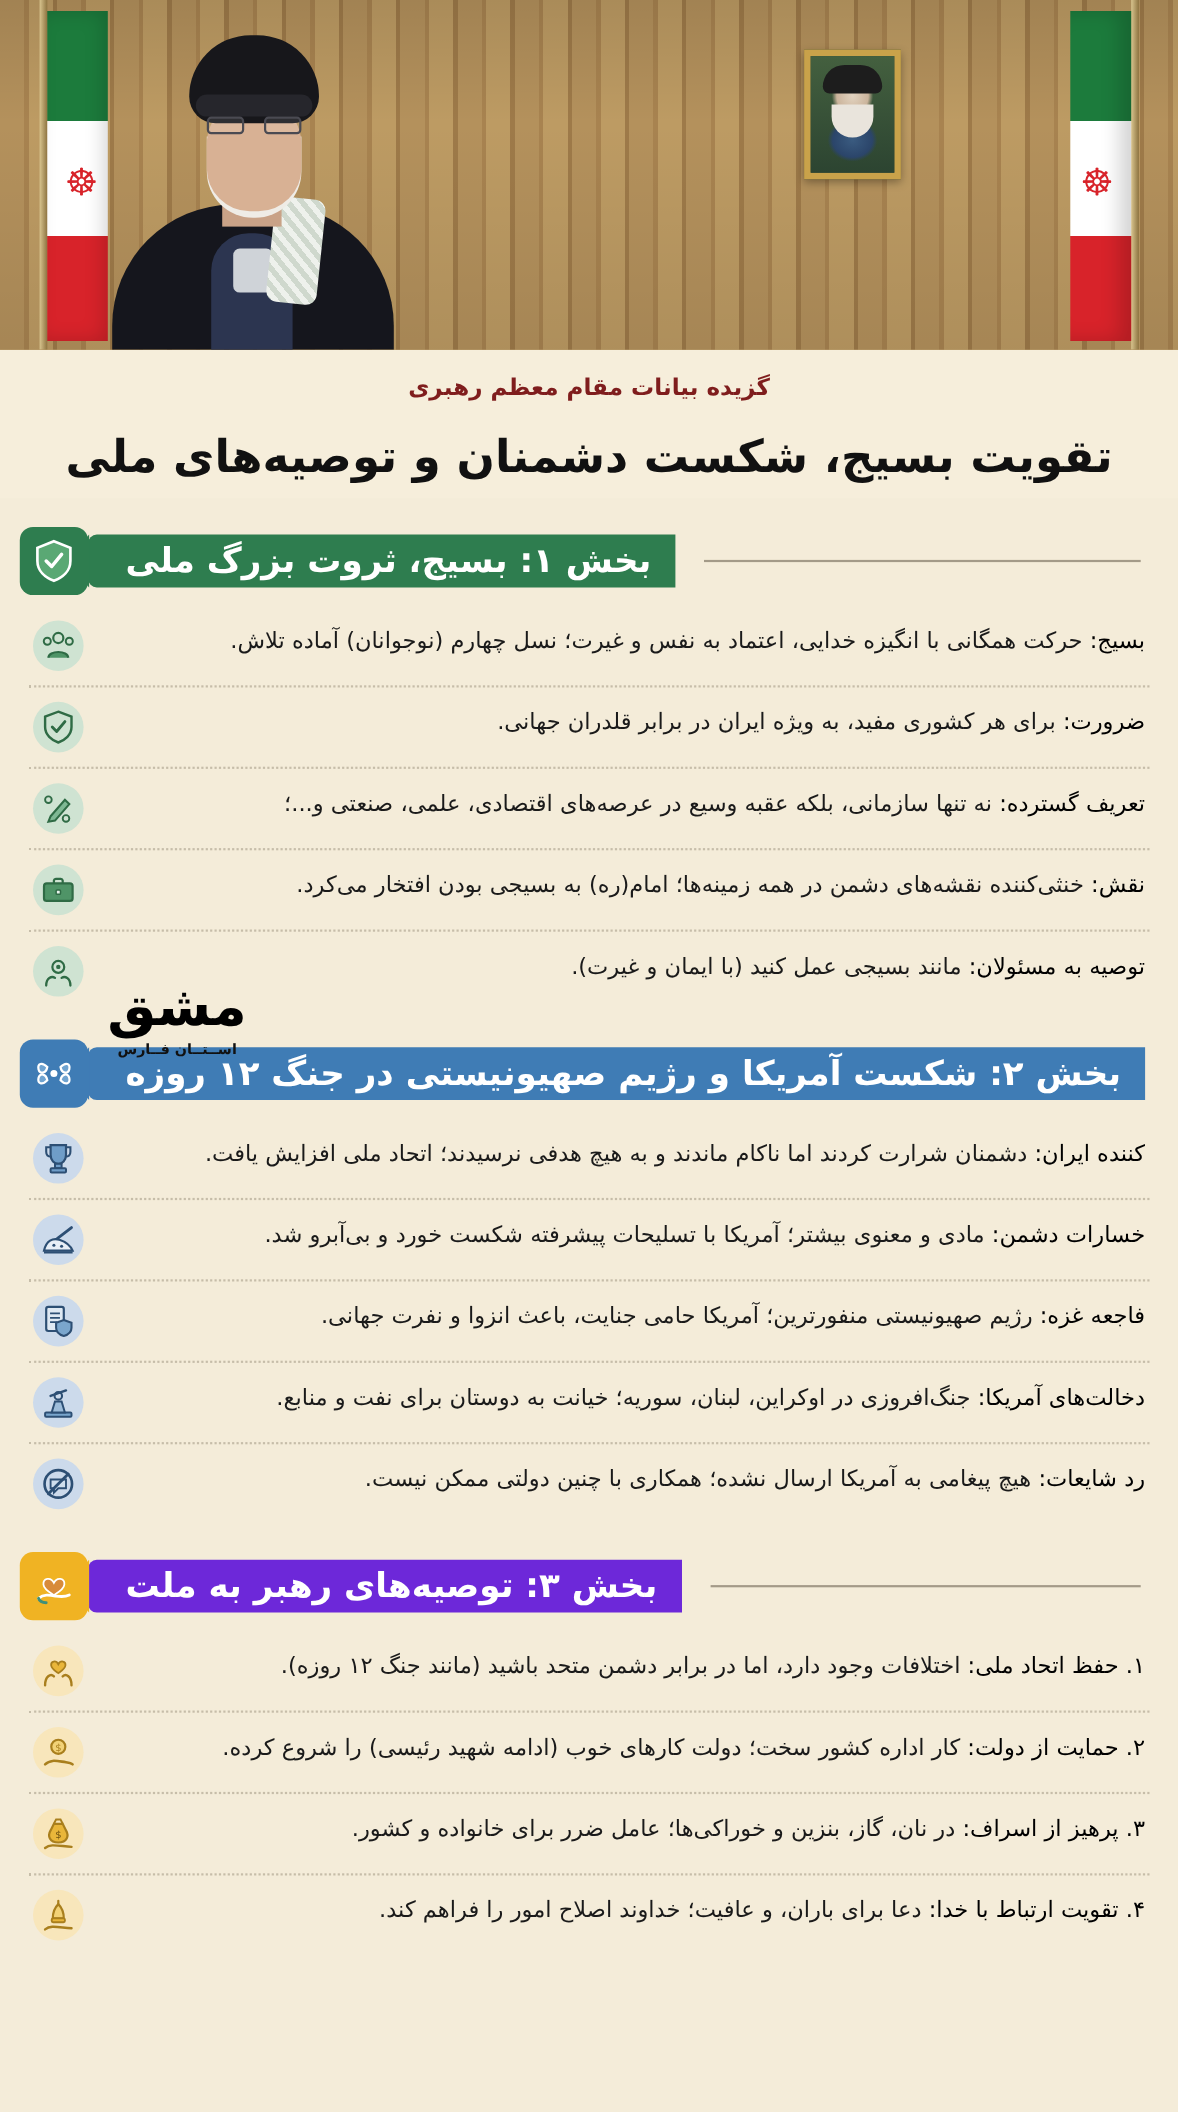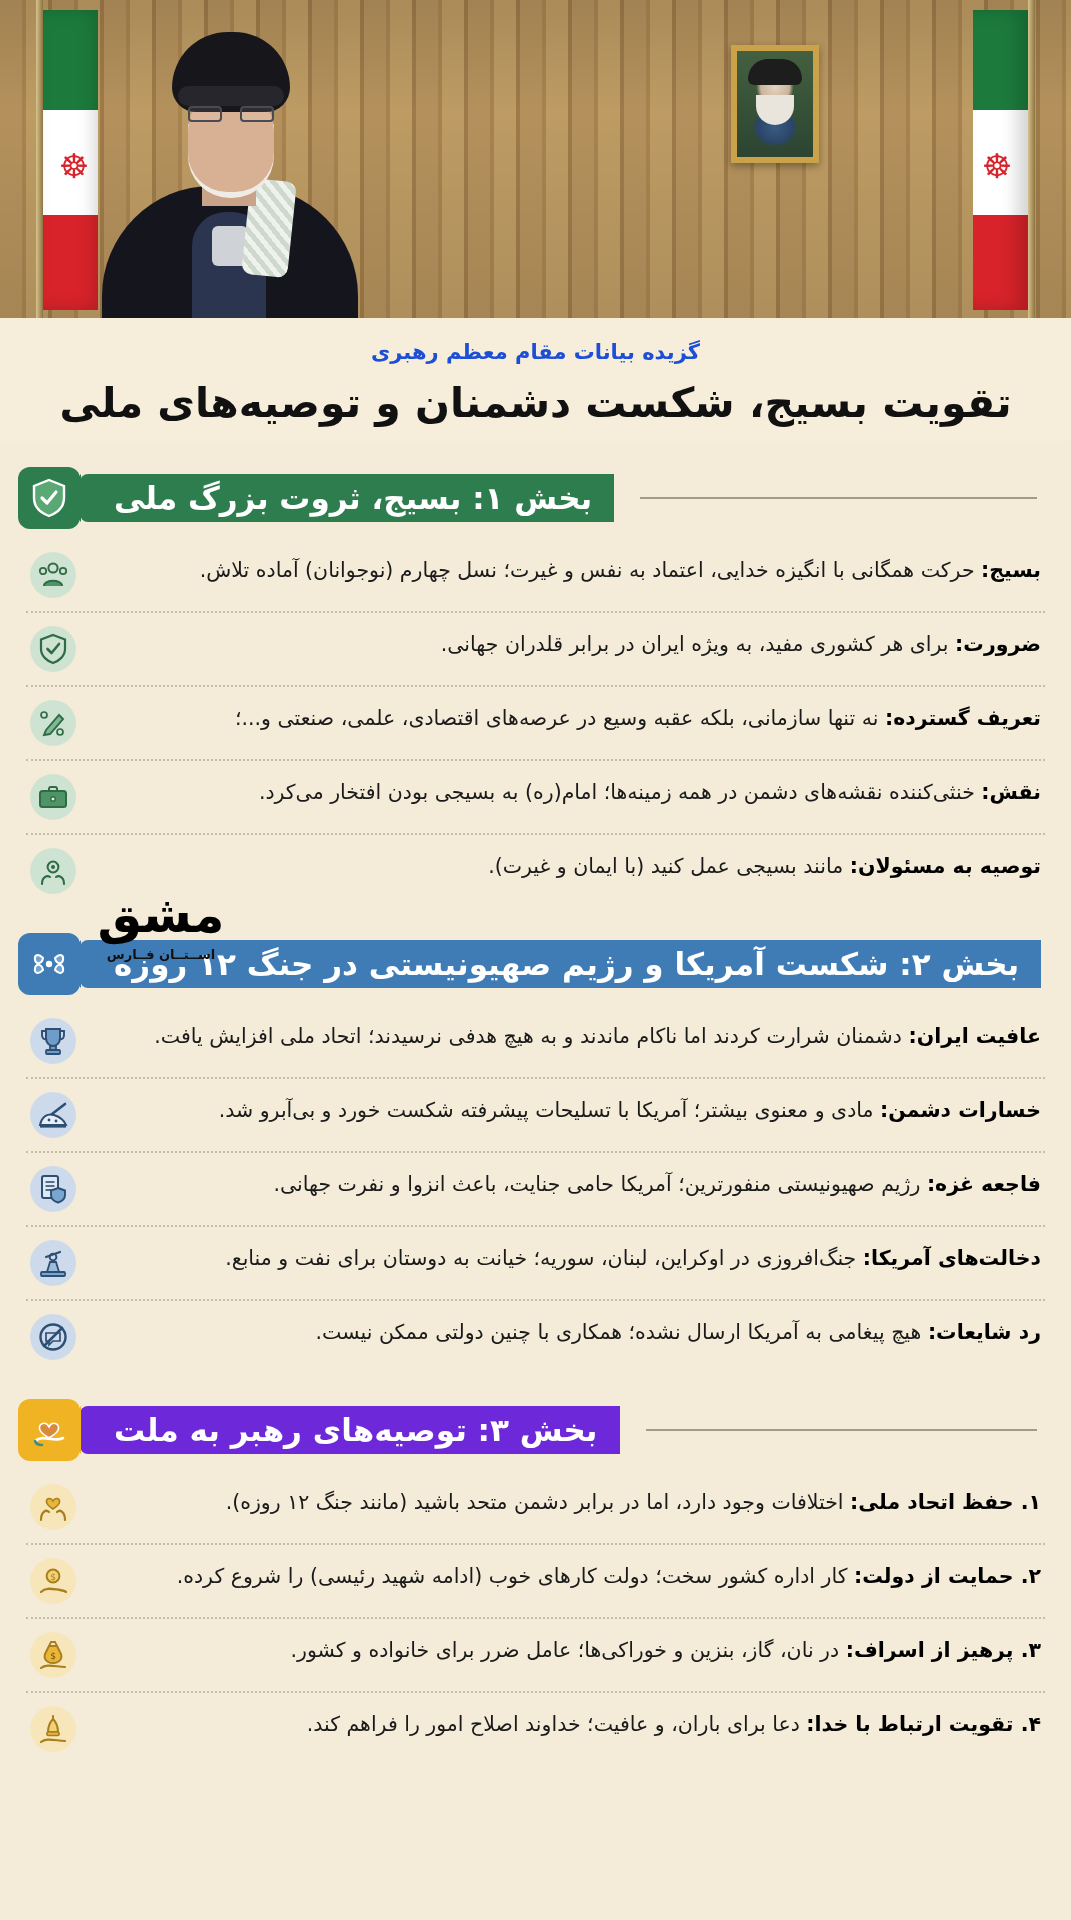--- a/index.html
+++ b/index.html
@@ -213,23 +213,23 @@
 
   
   .title-block {
     padding: 22px 40px 10px 40px;
     text-align: center;
     background: #f6eedb;
   }
   .eyebrow {
     font-size: 21px;
     font-weight: bold;
-    color: #1d4ed8;
+    color: #7f1d1d;
     letter-spacing: 0;
-    margin-bottom: 12px;
+    margin-bottom: 24px;
   }
   .main-title {
     font-size: 41px;
     font-weight: bold;
     color: #111;
     line-height: 1.35;
   }
 
   
   .section-head {
@@ -315,21 +315,21 @@
   .b-ic { background: #ccdaeb; }
   .a-ic { background: #f8e6bb; }
   .li-text {
     flex: 1 1 auto;
     font-size: 20.5px;
     line-height: 1.55;
     color: #1a1a1a;
     text-align: right;
     padding-top: 3px;
   }
-  .li-text b { font-weight: bold; color: #000; }
+  .li-text b { font-weight: normal; color: #000; }
 
   
   .brand-logo {
     position: absolute;
     left: 86px;
     top: 890px;
     width: 150px;
     text-align: center;
     z-index: 5;
   }
@@ -513,21 +513,21 @@
     <div class="li-icon b-ic">
       <svg width="28" height="30" viewBox="0 0 28 30">
         <path d="M7 3 H21 V12 C21 17 17.5 20 14 20 C10.5 20 7 17 7 12 Z" fill="#6f9dc8" stroke="#2d4f74" stroke-width="2"></path>
         <path d="M7 5 H3 V9 C3 12 5 13.5 7.5 13.5" fill="none" stroke="#2d4f74" stroke-width="1.9"></path>
         <path d="M21 5 H25 V9 C25 12 23 13.5 20.5 13.5" fill="none" stroke="#2d4f74" stroke-width="1.9"></path>
         <rect x="11" y="20" width="6" height="4" fill="#6f9dc8" stroke="#2d4f74" stroke-width="1.8"></rect>
         <rect x="7" y="24" width="14" height="4" rx="1" fill="#6f9dc8" stroke="#2d4f74" stroke-width="1.8"></rect>
       </svg>
     </div>
     <div class="li-text">
-      <b>عافیت ایران:</b>
+      <b>کننده ایران:</b>
       <span>دشمنان شرارت کردند اما ناکام ماندند و به هیچ هدفی نرسیدند؛ اتحاد ملی افزایش یافت.</span>
     </div>
   </div>
 
   <div class="list-item">
     <div class="li-icon b-ic">
       <svg width="30" height="28" viewBox="0 0 30 28">
         <path d="M2 24 C4 15 10 12 16 14 C22 16 26 19 28 24 Z" fill="#e7eef6" stroke="#2d4f74" stroke-width="2"></path>
         <line x1="2" y1="25.5" x2="28" y2="25.5" stroke="#2d4f74" stroke-width="2.2"></line>
         <path d="M14 13 L27 3" stroke="#2d4f74" stroke-width="2.6" stroke-linecap="round"></path>

